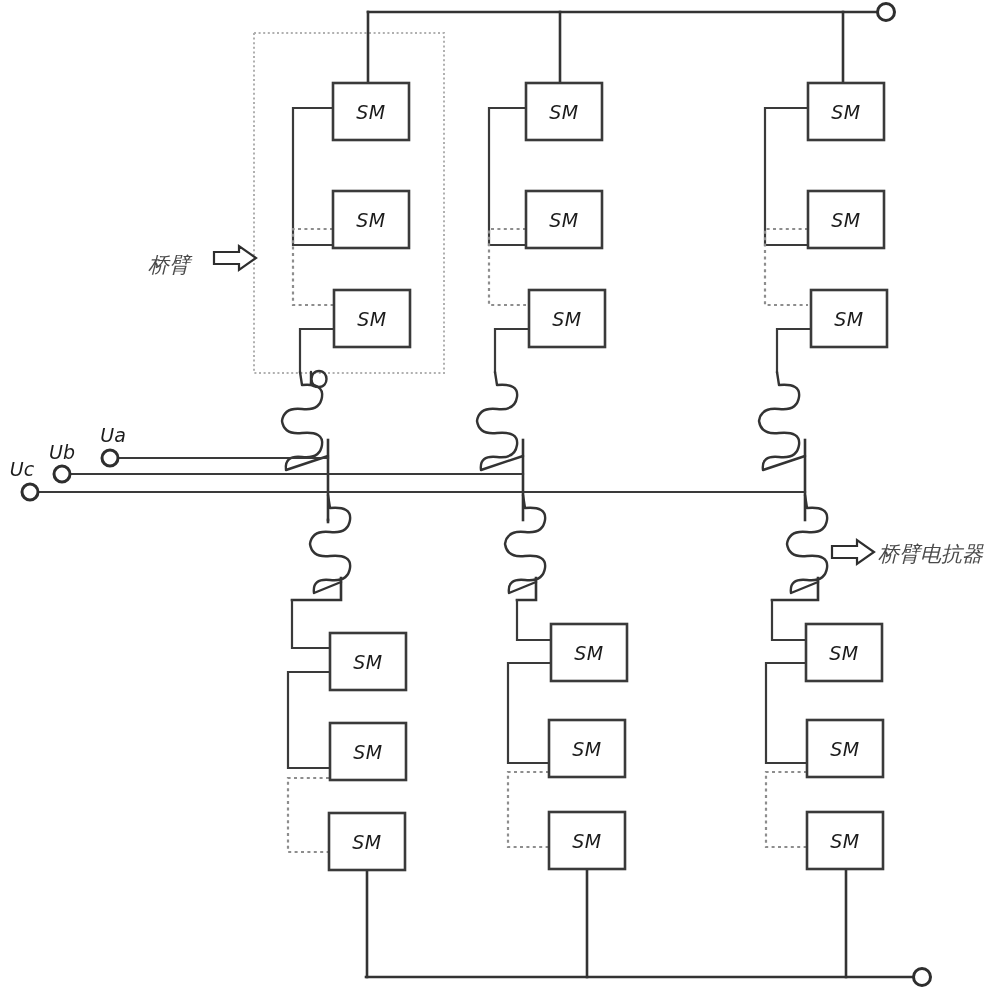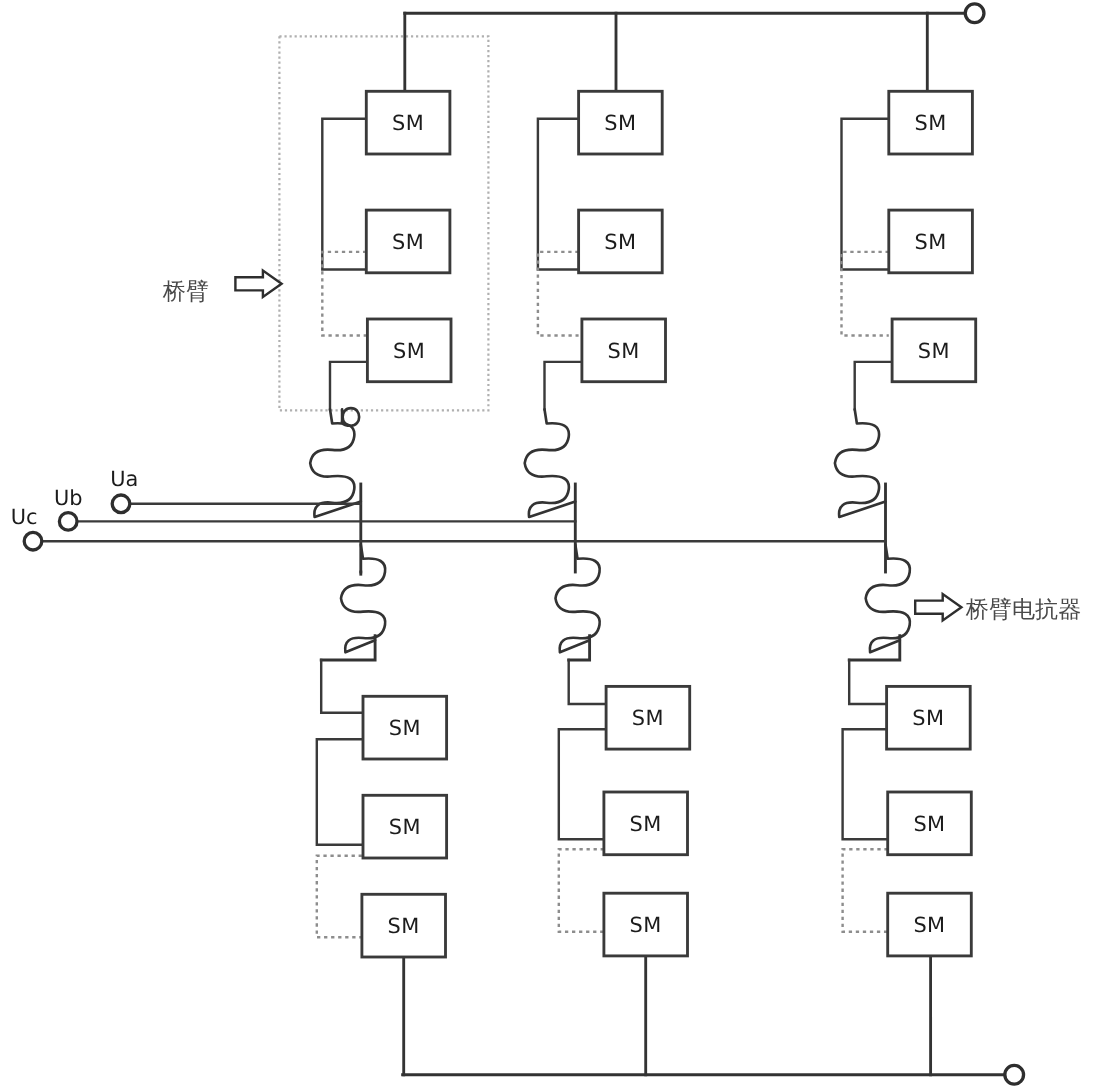--- a/index.html
+++ b/index.html
@@ -1,21 +1,21 @@
 <!DOCTYPE html>
 <html><head>
 <meta charset="utf-8">
 <title>MMC Topology Diagram</title>
 <style>
   html,body{margin:0;padding:0;background:#ffffff;}
   body{
     font-family:"DejaVu Sans","Liberation Sans",sans-serif;
     width:1000px;height:992px;overflow:hidden;
   }
-  #canvas{position:relative;width:1000px;height:859px;background:#fff;}
+  #canvas{position:relative;width:1000px;height:859px;background:#fff;font-style:italic;}
   svg#diagram{position:absolute;top:0;left:0;width:1000px;height:992px;display:block;}
   .wire{stroke:#333333;stroke-width:2.6;fill:none;stroke-linecap:square;stroke-linejoin:miter;}
   .wire-thin{stroke:#3a3a3a;stroke-width:2.2;fill:none;stroke-linecap:square;}
   .wire-dot{stroke:#8d8d8d;stroke-width:2.2;fill:none;stroke-dasharray:3 3.4;stroke-linecap:butt;}
   .arm-box{stroke:#b0b0b0;stroke-width:2;fill:none;stroke-dasharray:2 2.6;}
   .sm-box{fill:#ffffff;stroke:#3a3a3a;stroke-width:2.6;}
   .coil{stroke:#333333;stroke-width:2.4;fill:none;stroke-linecap:round;stroke-linejoin:round;}
   .term{fill:#ffffff;stroke:#2e2e2e;stroke-width:3;}
   .arrow{fill:none;stroke:#2e2e2e;stroke-width:2.2;stroke-linejoin:miter;}
   .sm-label{

